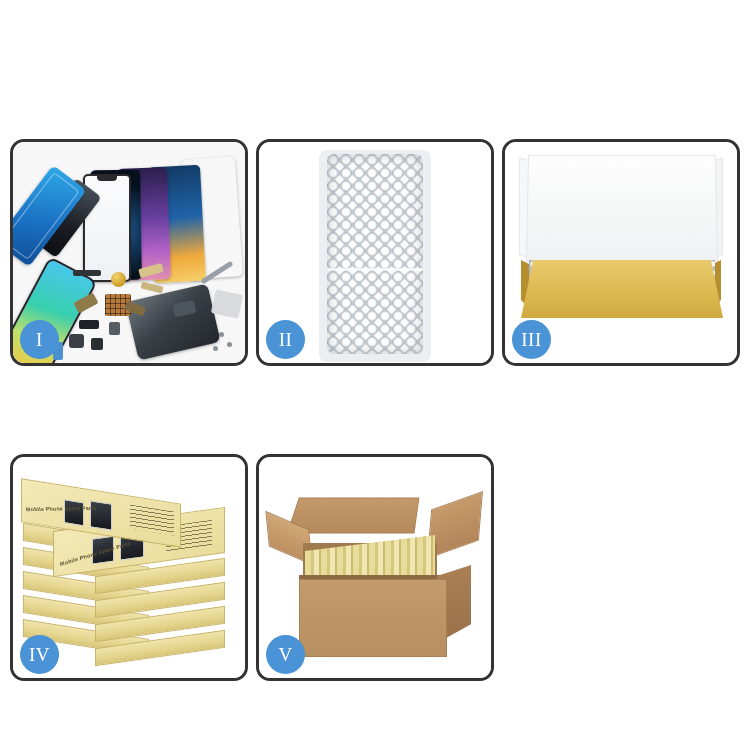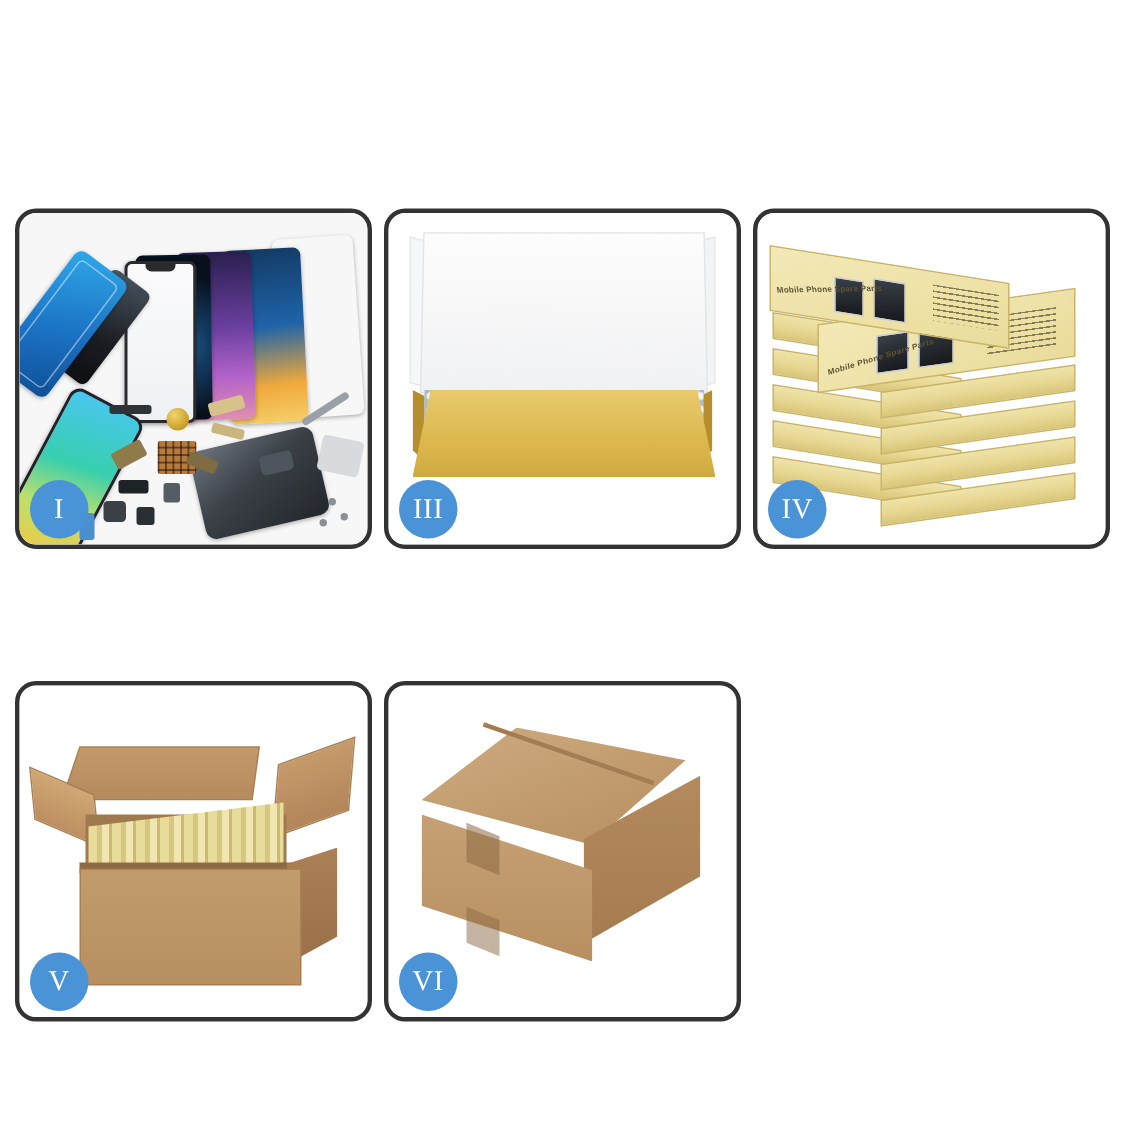--- a/index.html
+++ b/index.html
@@ -397,20 +397,28 @@
         <div class="part small-ph"></div>
         <div class="part tool1"></div>
         <div class="part tool2"></div>
         <div class="part scr1"></div>
         <div class="part scr2"></div>
         <div class="part scr3"></div>
       </div>
       <div class="badge">I</div>
     </div>
 
+    <div class="card">
+      <div class="photo p2">
+        <div class="wrap-bg"></div>
+        <div class="bubbles"></div>
+        <div class="wrap-seam"></div>
+      </div>
+      <div class="badge">II</div>
+    </div>
 
     <div class="card">
       <div class="photo p3">
         <div class="lid-flapL"></div>
         <div class="lid-flapR"></div>
         <div class="lid-back"></div>
         <div class="box3-edgeL"></div>
         <div class="box3-edgeR"></div>
         <div class="box3-inner"></div>
         <div class="box3-body"></div>
@@ -459,26 +467,15 @@
         <div class="c5-flapLeft"></div>
         <div class="c5-inner"></div>
         <div class="c5-contents"></div>
         <div class="c5-lip"></div>
         <div class="c5-side"></div>
         <div class="c5-body"></div>
       </div>
       <div class="badge">V</div>
     </div>
 
-    <div class="card">
-      <div class="photo p6">
-        <div class="c6-top"></div>
-        <div class="c6-seam"></div>
-        <div class="c6-right"></div>
-        <div class="c6-front"></div>
-        <div class="c6-tape1"></div>
-        <div class="c6-tape2"></div>
-      </div>
-      <div class="badge">VI</div>
-    </div>
 
   </div>
 </div>
 
 </body></html>

